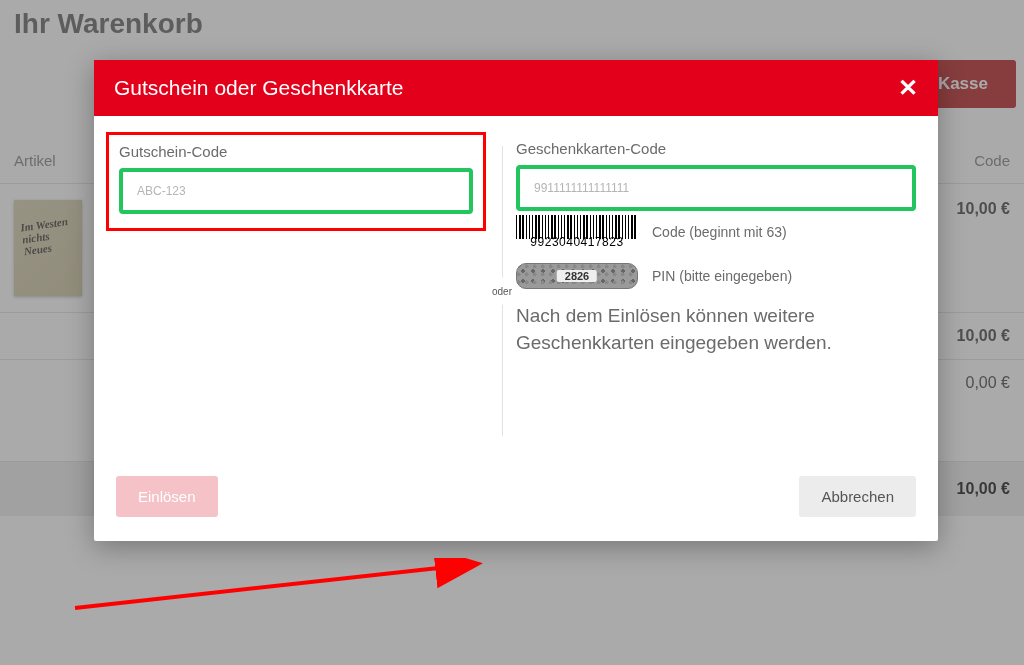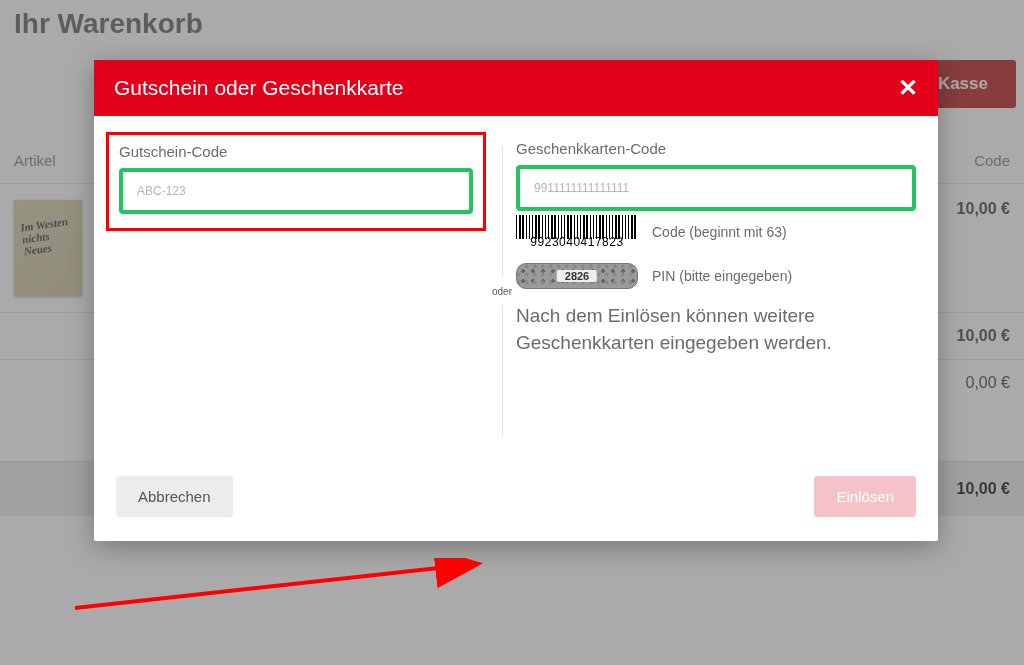--- a/index.html
+++ b/index.html
@@ -138,22 +138,22 @@
       <div class="scratch-row">
         <div class="scratch"></div>
         <span>PIN (bitte eingegeben)</span>
       </div>
 
       <div class="info-text">Nach dem Einlösen können weitere Geschenkkarten eingegeben werden.</div>
     </div>
   </div>
 
   <div class="modal-footer">
+    <button class="btn btn-submit">Einlösen</button>
     <button class="btn btn-cancel">Abbrechen</button>
-    <button class="btn btn-submit">Einlösen</button>
   </div>
 </div>
 
 <svg class="arrow" viewBox="0 0 420 60">
   <defs>
     <marker id="ah" markerWidth="12" markerHeight="12" refX="10" refY="5" orient="auto">
       <path d="M0,0 L12,5 L0,10 Z" fill="#ff0000"></path>
     </marker>
   </defs>
   <line x1="5" y1="50" x2="405" y2="6" stroke="#ff0000" stroke-width="4" marker-end="url(#ah)"></line>

